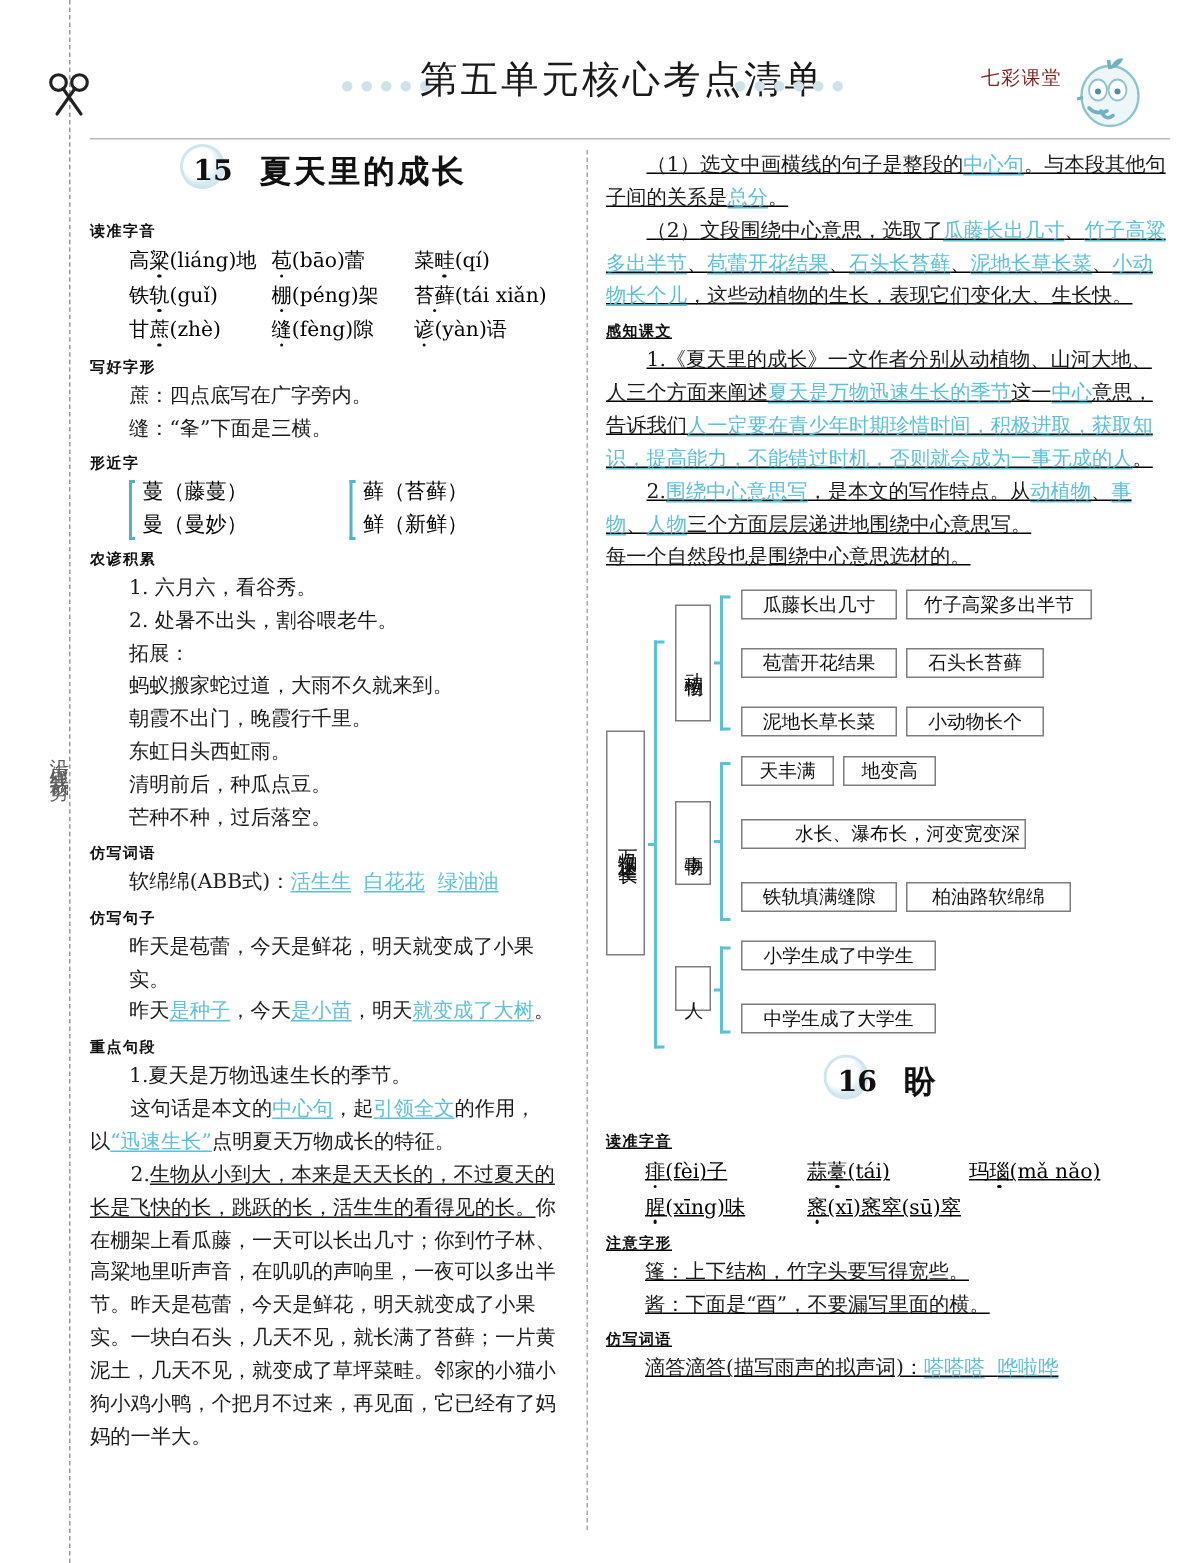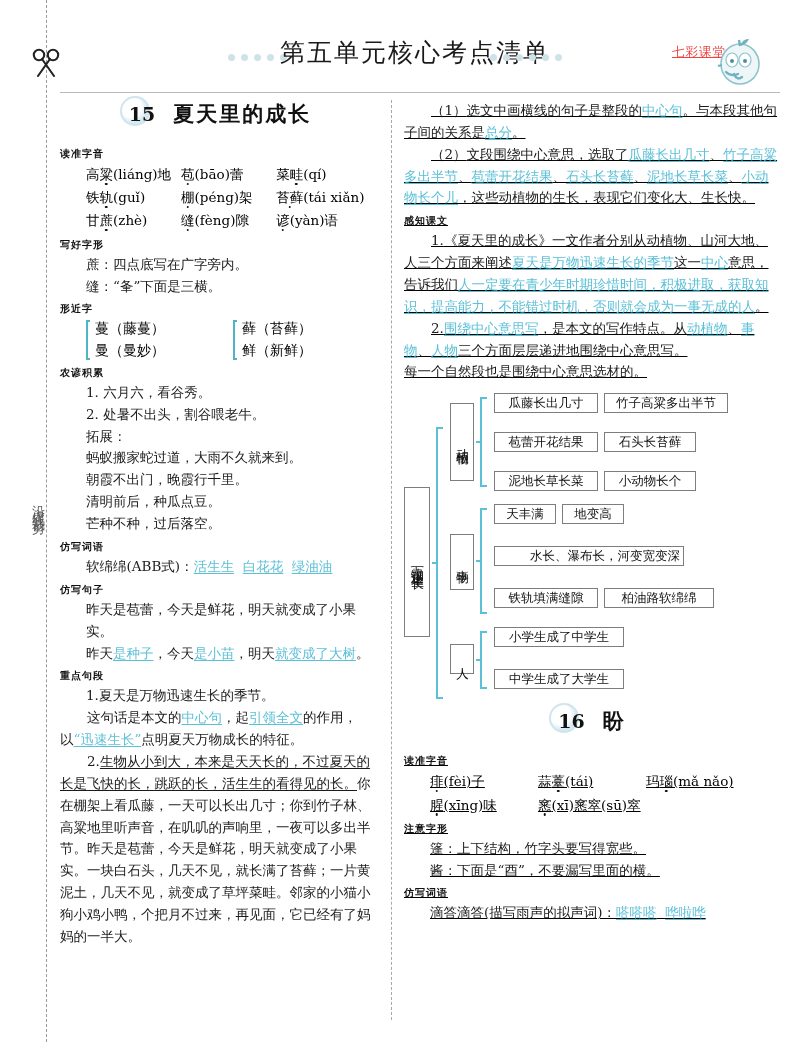--- a/index.html
+++ b/index.html
@@ -35,22 +35,22 @@
     position: absolute; left: 220px; top: 2px;
     font-size: 25px; font-weight: 400; color: #1a1a1a;
     letter-spacing: 2px;
     font-family: "DejaVu Serif","Liberation Serif",serif;
   }
   .dots { position: absolute; top: 20px; display:flex; gap:6px; }
   .dots span { width:7px; height:7px; border-radius:50%; background:#cfe2ea; display:block; }
   .dots-left { left: 168px; }
   .dots-right { left: 430px; }
   .hdr-brand {
-    position:absolute; right: 54px; top: 10px;
-    font-size: 12.5px; color:#ef4444; letter-spacing:1px;text-decoration:underline;
+    position:absolute; right: 72px; top: 10px;
+    font-size: 12.5px; color:#7f1d1d; letter-spacing:1px;
   }
   .mascot { position:absolute; right: 10px; top: -2px; width:60px; height:60px; }
   .hdr-rule {
     position:absolute; left: 60px; top: 92px; width: 720px; height:1px;
     background: #b9b9b9;
   }
 
   
   .col { position:absolute; top: 100px; }
   .col-left  { left: 60px;  width: 320px; }
@@ -242,20 +242,21 @@
         </div>
       </div>
     </div>
 
     <div class="sec-h">农谚积累</div>
     <div class="body-t pad">1. 六月六，看谷秀。</div>
     <div class="body-t pad">2. 处暑不出头，割谷喂老牛。</div>
     <div class="body-t pad">拓展：</div>
     <div class="body-t pad">蚂蚁搬家蛇过道，大雨不久就来到。</div>
     <div class="body-t pad">朝霞不出门，晚霞行千里。</div>
+    <div class="body-t pad">东虹日头西虹雨。</div>
     <div class="body-t pad">清明前后，种瓜点豆。</div>
     <div class="body-t pad">芒种不种，过后落空。</div>
 
     <div class="sec-h">仿写词语</div>
     <div class="body-t pad">
       <span>软绵绵(ABB式)：</span><span class="hl">活生生</span>&nbsp;&nbsp;<span class="hl">白花花</span>&nbsp;&nbsp;<span class="hl">绿油油</span>
     </div>
 
     <div class="sec-h">仿写句子</div>
     <div class="body-t pad">昨天是苞蕾，今天是鲜花，明天就变成了小果实。</div>

